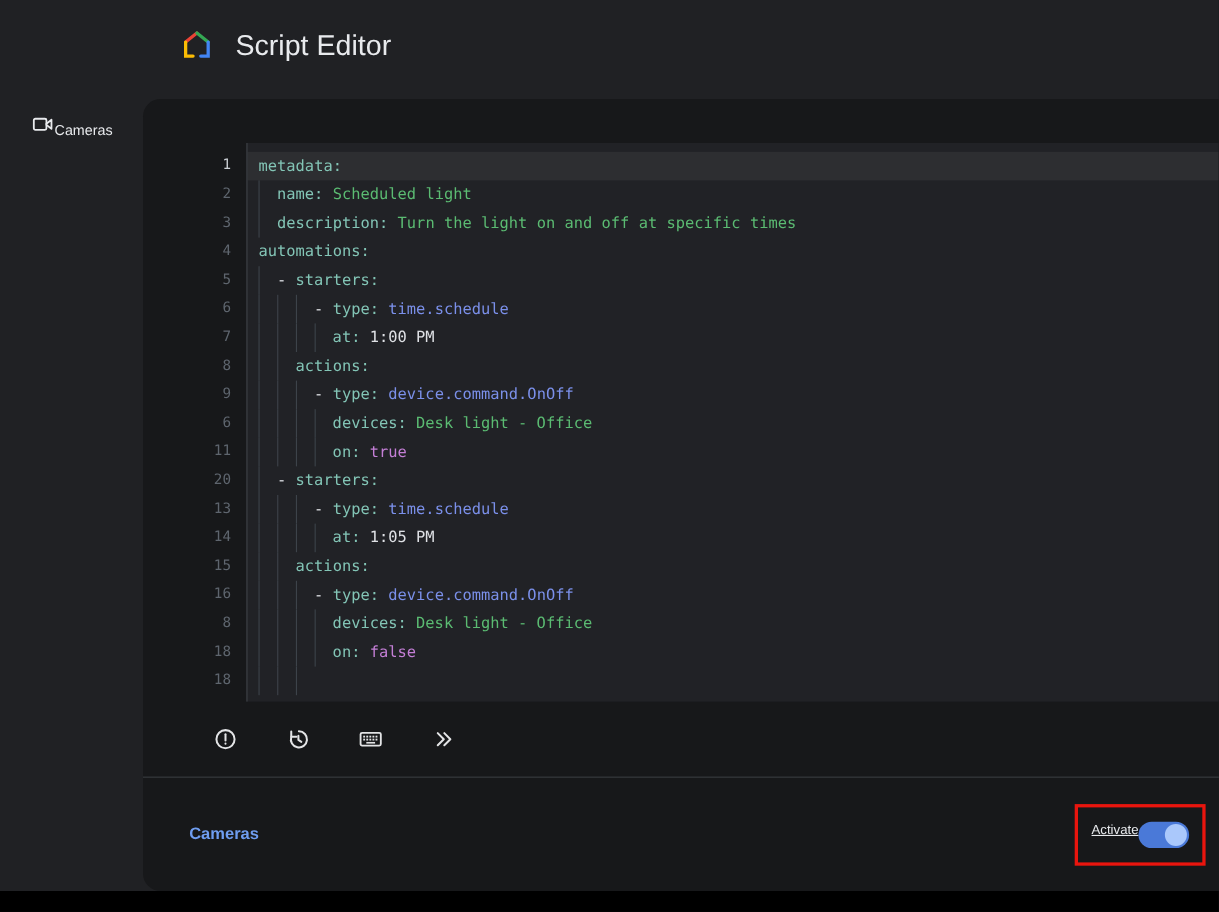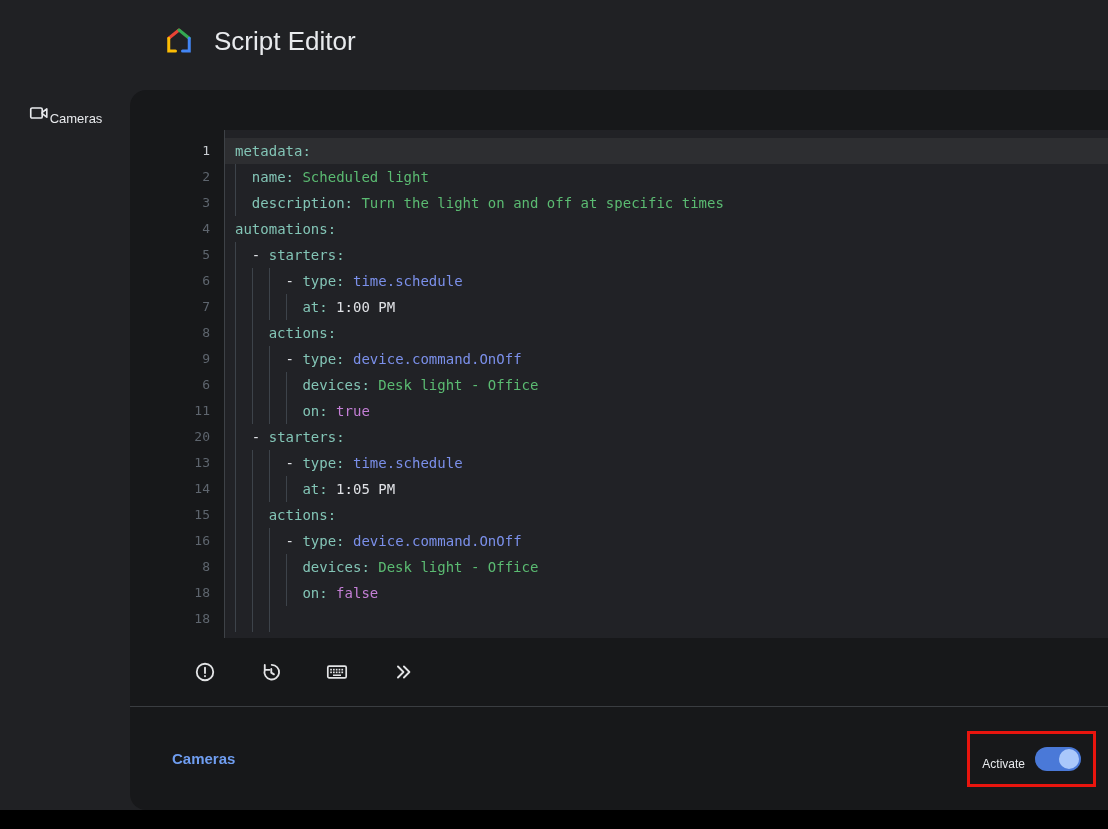--- a/index.html
+++ b/index.html
@@ -35,21 +35,21 @@
   .ed-toolbar{position:absolute;left:46px;top:548px;height:68px;display:flex;align-items:center;gap:40px;padding-left:16px;}
   .tool-btn{width:26px;height:26px;display:flex;align-items:center;justify-content:center;background:none;border:none;padding:0;cursor:pointer;}
   
   .divider{position:absolute;left:0;right:0;top:616px;border-top:1px solid #3a3d41;}
   .footer{position:absolute;left:0;right:0;top:617px;bottom:0;display:flex;align-items:center;}
   .save-btn{margin-left:56px;width:106px;height:50px;border-radius:25px;background:#4d80e4;color:#ffffff;
     font-family:"Liberation Sans",sans-serif;font-size:15px;font-weight:700;border:none;cursor:pointer;}
   .validate-btn{margin-left:36px;background:none;border:none;color:#6f9df0;font-size:15px;font-weight:700;
     font-family:"Liberation Sans",sans-serif;cursor:pointer;}
   .activate-wrap{position:absolute;right:12px;top:50%;transform:translateY(-50%);
-    border:3px solid #e9150e;display:flex;align-items:flex-end;gap:10px;padding:13px 12px;}
+    border:3px solid #e9150e;display:flex;align-items:flex-start;padding:13px 12px;text-decoration:underline;}
   .activate-label{font-size:12px;color:#e8eaed;}
   .switch{width:46px;height:24px;border-radius:12px;background:#4a79d8;position:relative;cursor:pointer;flex:none;}
   .switch .knob{position:absolute;top:2px;right:2px;width:20px;height:20px;border-radius:50%;background:#aac8fb;}
   
   .bottom-strip{position:absolute;left:0;bottom:0;width:100%;height:19px;background:#000000;}
 </style>
 </head>
 <body>
 
 <div class="header">

